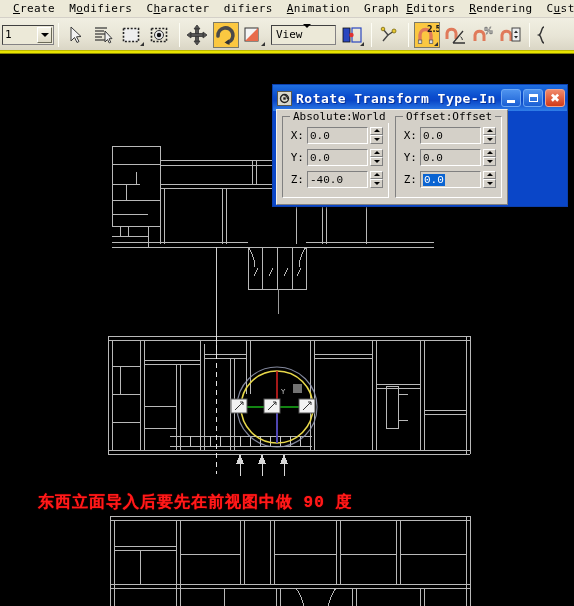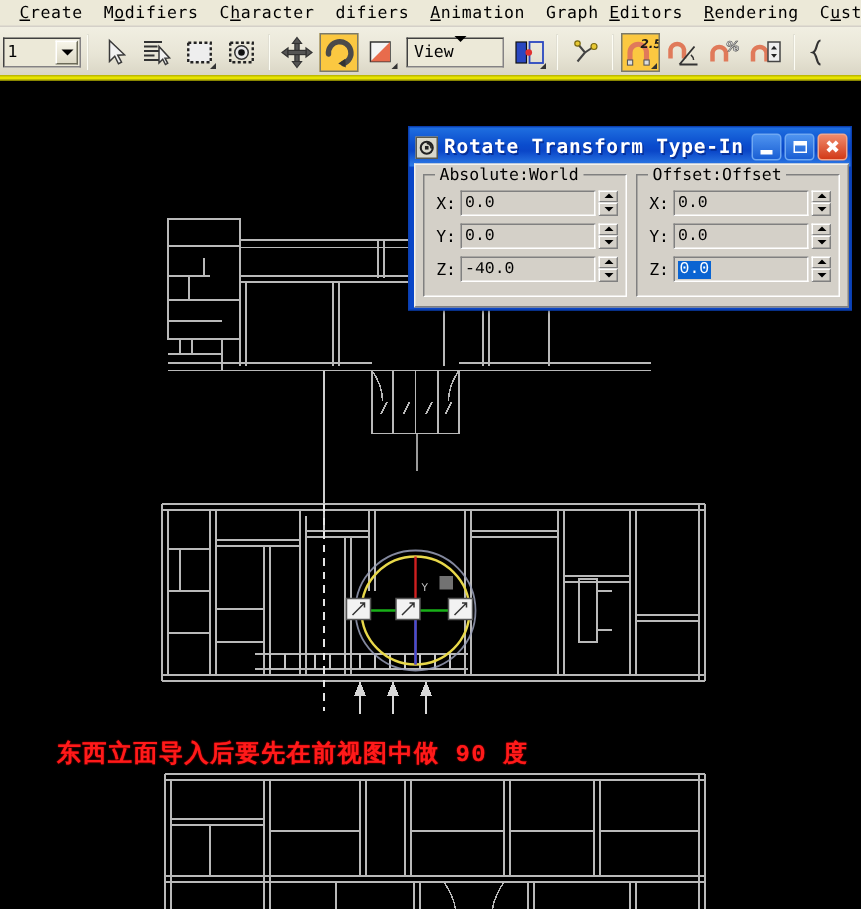--- a/index.html
+++ b/index.html
@@ -87,25 +87,24 @@
   }
   .tb-sep {
     width: 1px; height: 24px;
     margin: 0 4px;
     background: #9b9885;
     border-right: 1px solid #fdfdf5;
   }
   .tb-btn {
     width: 26px; height: 26px;
     margin: 12px 1px;
-    display: flex; align-items: center; justify-content: center;
+    display: flex; align-items: center; justify-content: flex-start;
     position: relative;
     background: transparent;
     border: 1px solid transparent;
-    font-style: italic;
   }
   .tb-btn.active {
     background: #fbc841;
     border: 1px solid #7b7a6a;
   }
   .tb-btn .flyout {
     position: absolute; right: 1px; bottom: 1px;
     width: 0; height: 0;
     border-left: 4px solid transparent;
     border-bottom: 4px solid #333;
@@ -196,21 +195,21 @@
   .wbtn.close { background: linear-gradient(to bottom,#f08a6c,#d23a18); border-color: #f2a68c; }
   .glyph-min { width: 8px; height: 3px; background: #fff; margin-top: 6px; }
   .glyph-max { width: 9px; height: 8px; border: 1px solid #fff; border-top-width: 3px; }
   .glyph-close {
     color: #fff; font-family: "DejaVu Sans", sans-serif;
     font-size: 12px; font-weight: bold; line-height: 12px;
   }
   #dlg-body {
     position: absolute;
     left: 3px; top: 24px;
-    width: 290px; height: 96px;
+    width: 232px; height: 96px;
     background: #d4d0c8;
     border: 1px solid #f4f2ec;
     border-right-color: #808080; border-bottom-color: #808080;
     display: flex;
     padding: 6px 5px;
     gap: 6px;
   }
   .group {
     position: relative;
     flex: 1;

